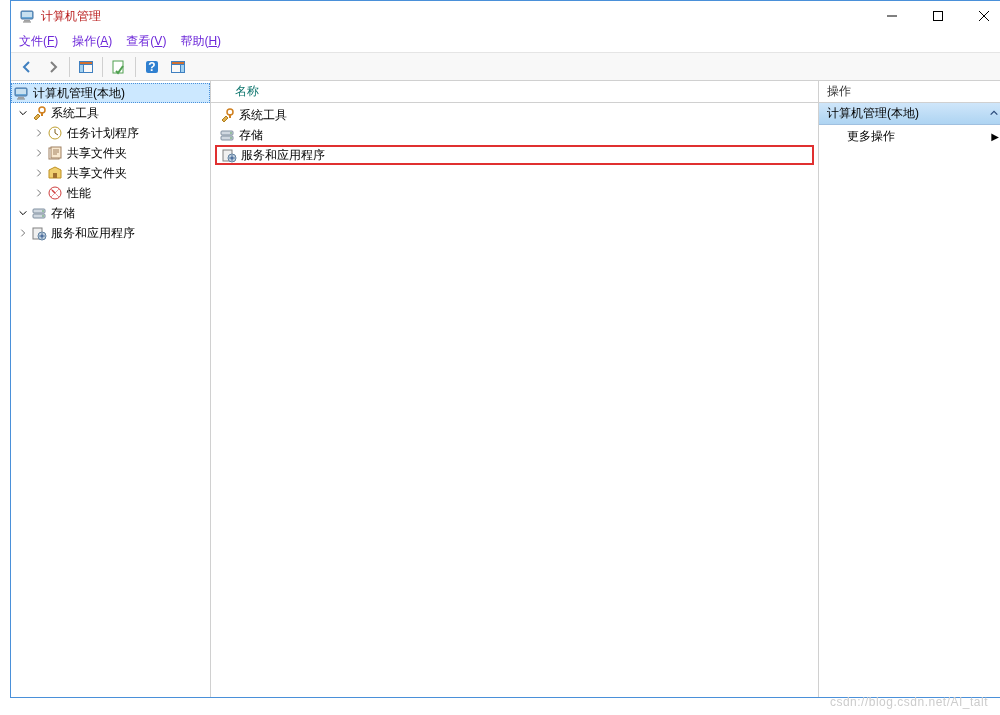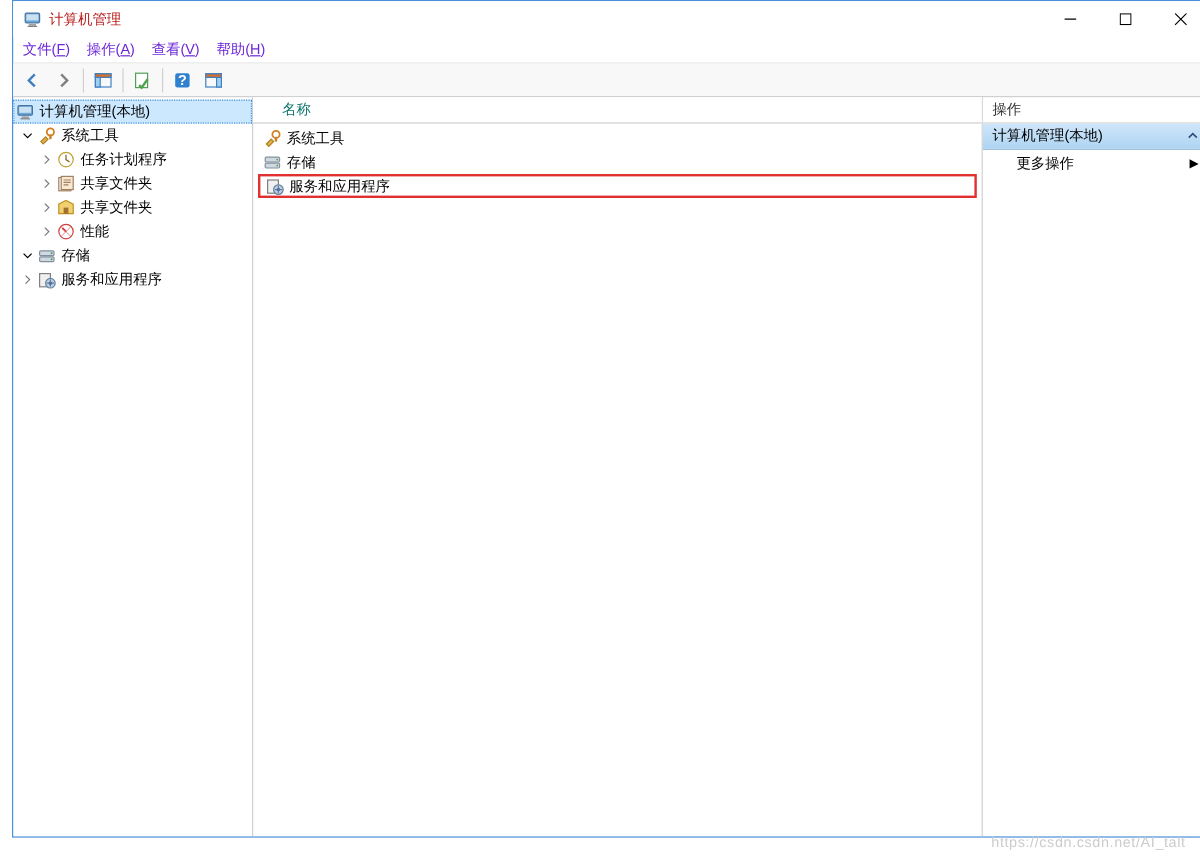--- a/index.html
+++ b/index.html
@@ -330,13 +330,13 @@
             </svg></span>
       </div>
       <div class="action-item">
         <span>更多操作</span>
         <span class="arrow">▶</span>
       </div>
     </div>
   </div>
 </div>
 
-<div class="watermark">https://csdn.csdn.net/AI_talt</div>
+<div class="watermark">csdn://blog.csdn.net/AI_talt</div>
 
 </body></html>

